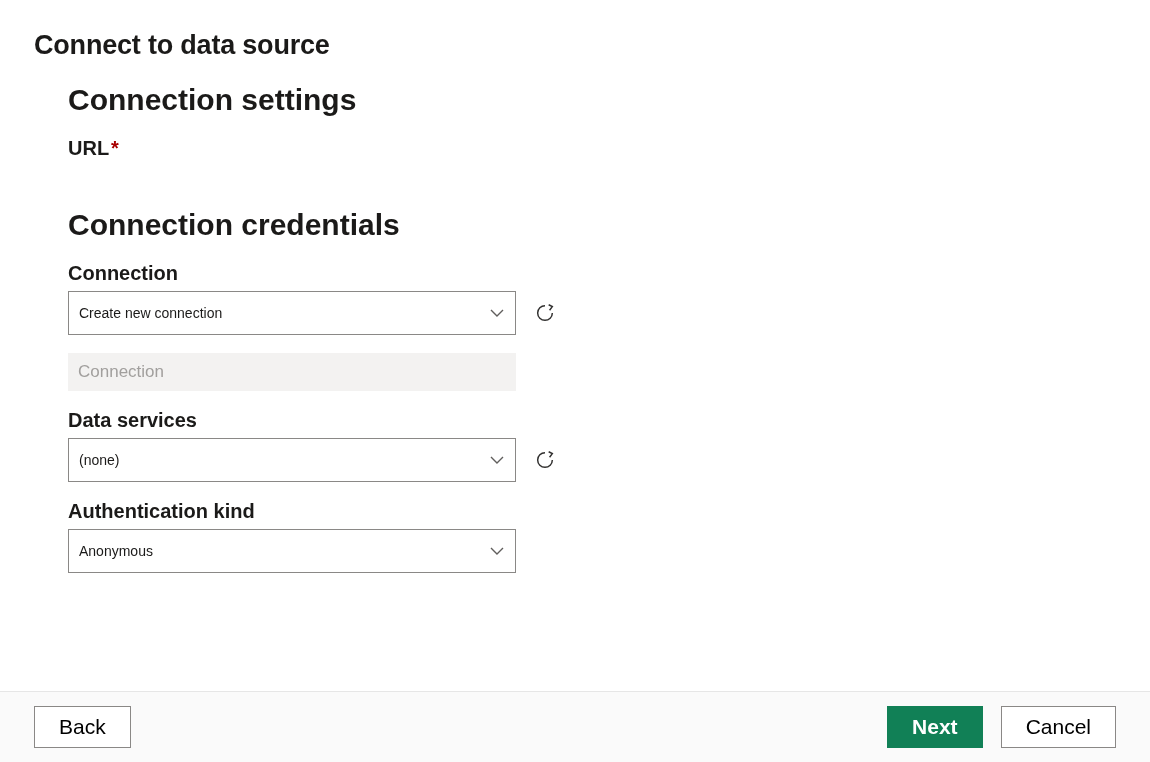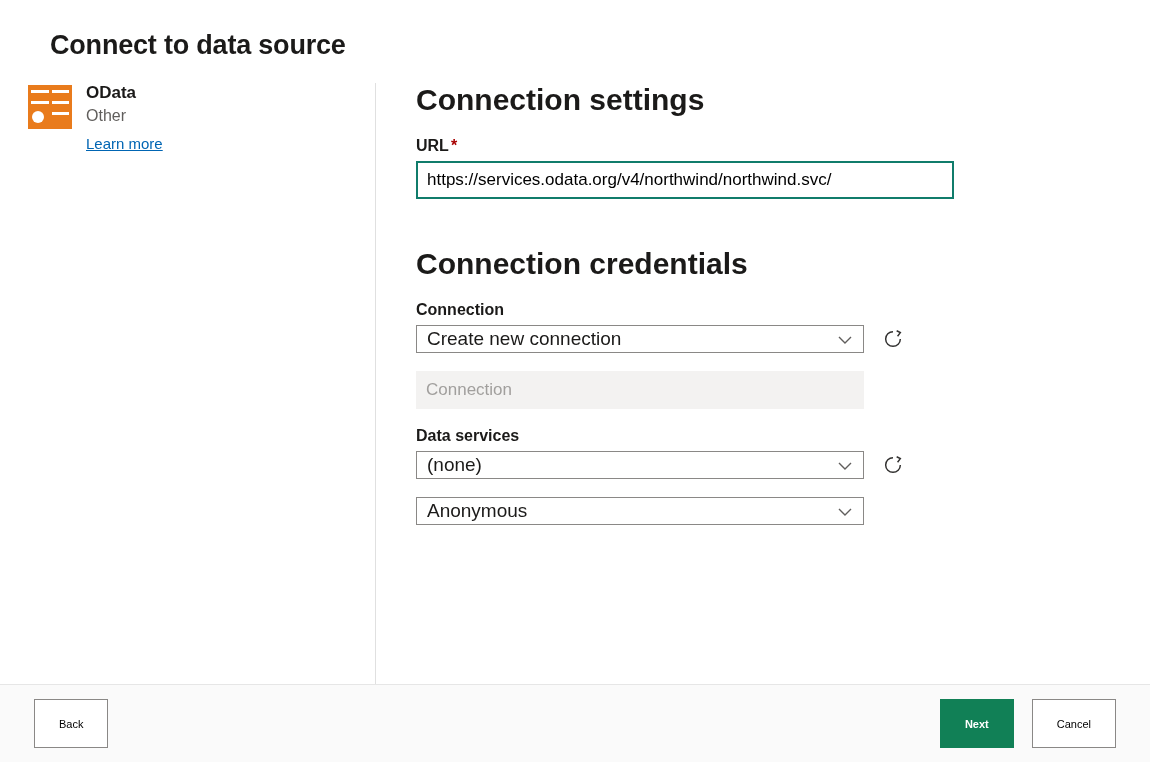--- a/index.html
+++ b/index.html
@@ -17,21 +17,20 @@
     flex-direction: column;
     height: 100%;
   }
   .header {
     padding: 30px 0 22px 34px;
   }
   .page-title {
     font-size: 27px;
     font-weight: 700;
     letter-spacing: -0.2px;
-    margin-left: 16px;
   }
   .body {
     flex: 1;
     display: flex;
     padding-left: 28px;
   }
   .left-col {
     width: 348px;
     padding-right: 20px;
     border-right: 1px solid #e0e0e0;
@@ -71,21 +70,21 @@
   }
   .section-heading {
     font-size: 30px;
     font-weight: 700;
     margin: 0 0 20px 0;
   }
   .section-heading.mt {
     margin-top: 48px;
   }
   .field-label {
-    font-size: 16px;
+    font-size: 20px;
     font-weight: 600;
     display: block;
     margin-bottom: 6px;
   }
   .field-label.disabled {
     color: #a19f9d;
     font-weight: 400;
   }
   .required {
     color: #a80000;
@@ -102,27 +101,27 @@
     height: 38px;
     border: 2px solid #107c6b;
     padding: 0 9px;
     font-size: 17px;
     font-family: inherit;
     outline: none;
     background: #fff;
   }
   .select {
     width: 448px;
-    height: 28px;
+    height: 44px;
     border: 1px solid #8a8886;
     display: flex;
     align-items: center;
     justify-content: space-between;
     padding: 0 10px;
-    font-size: 19px;
+    font-size: 14px;
     cursor: pointer;
     background: #fff;
   }
   .select .chev {
     width: 16px;
     height: 16px;
     flex: 0 0 auto;
   }
   .disabled-input {
     width: 448px;
@@ -144,25 +143,25 @@
     justify-content: center;
   }
   .footer {
     border-top: 1px solid #e6e6e6;
     background: #fafafa;
     padding: 14px 34px;
     display: flex;
     align-items: center;
   }
   .btn {
-    height: 49px;
+    height: 42px;
     padding: 0 24px;
     border: 1px solid #8a8886;
     background: #ffffff;
-    font-size: 11px;
+    font-size: 21px;
     font-family: inherit;
     cursor: pointer;
     display: inline-flex;
     align-items: center;
     justify-content: center;
   }
   .btn.primary {
     background: #118056;
     color: #ffffff;
     border: 1px solid #118056;
@@ -173,50 +172,27 @@
 </style>
 </head>
 <body>
 
 <div class="page">
   <div class="header">
     <div class="page-title">Connect to data source</div>
   </div>
 
   <div class="body">
-    <div class="left-col">
-      <div class="source-row">
-        <div class="source-icon">
-          <svg viewBox="0 0 44 44" width="44" height="44">
-            <rect x="0" y="0" width="44" height="44" fill="#e97b1c"></rect>
-            <rect x="3" y="5" width="18" height="3" fill="#fff"></rect>
-            <rect x="24" y="5" width="17" height="3" fill="#fff"></rect>
-            <rect x="3" y="16" width="18" height="3" fill="#fff"></rect>
-            <rect x="24" y="16" width="17" height="3" fill="#fff"></rect>
-            <circle cx="10" cy="32" r="6" fill="#fff"></circle>
-            <rect x="24" y="27" width="17" height="3" fill="#fff"></rect>
-          </svg>
-        </div>
-        <div>
-          <div class="source-name">OData</div>
-          <div class="source-category">Other</div>
-          <a class="learn-more">Learn more</a>
-        </div>
-      </div>
-    </div>
 
     <div class="right-col">
       <h2 class="section-heading">Connection settings</h2>
 
       <label class="field-label">
         <span>URL</span><span class="required">*</span>
       </label>
-      <div class="field-row">
-        <input type="text" class="text-input" value="https://services.odata.org/v4/northwind/northwind.svc/" style="">
-      </div>
 
       <h2 class="section-heading mt">Connection credentials</h2>
 
       <label class="field-label">Connection</label>
       <div class="field-row">
         <div class="select">
           <span>Create new connection</span>
           <span class="chev">
             <svg viewBox="0 0 16 16" width="16" height="16">
                 <path d="M2 5 L8 11 L14 5" fill="none" stroke="#605e5c" stroke-width="1.4"></path>
@@ -248,20 +224,21 @@
           </span>
         </div>
         <div class="refresh-btn">
           <svg viewBox="0 0 24 24" width="22" height="22">
             <path d="M12 4 a8 8 0 1 0 8 8" fill="none" stroke="#323130" stroke-width="1.6"></path>
             <path d="M16 3 L20 5 L17 9" fill="none" stroke="#323130" stroke-width="1.6"></path>
           </svg>
         </div>
       </div>
 
+      <label class="field-label">Authentication kind</label>
       <div class="field-row">
         <div class="select">
           <span>Anonymous</span>
           <span class="chev">
             <svg viewBox="0 0 16 16" width="16" height="16">
                 <path d="M2 5 L8 11 L14 5" fill="none" stroke="#605e5c" stroke-width="1.4"></path>
               </svg>
           </span>
         </div>
       </div>

